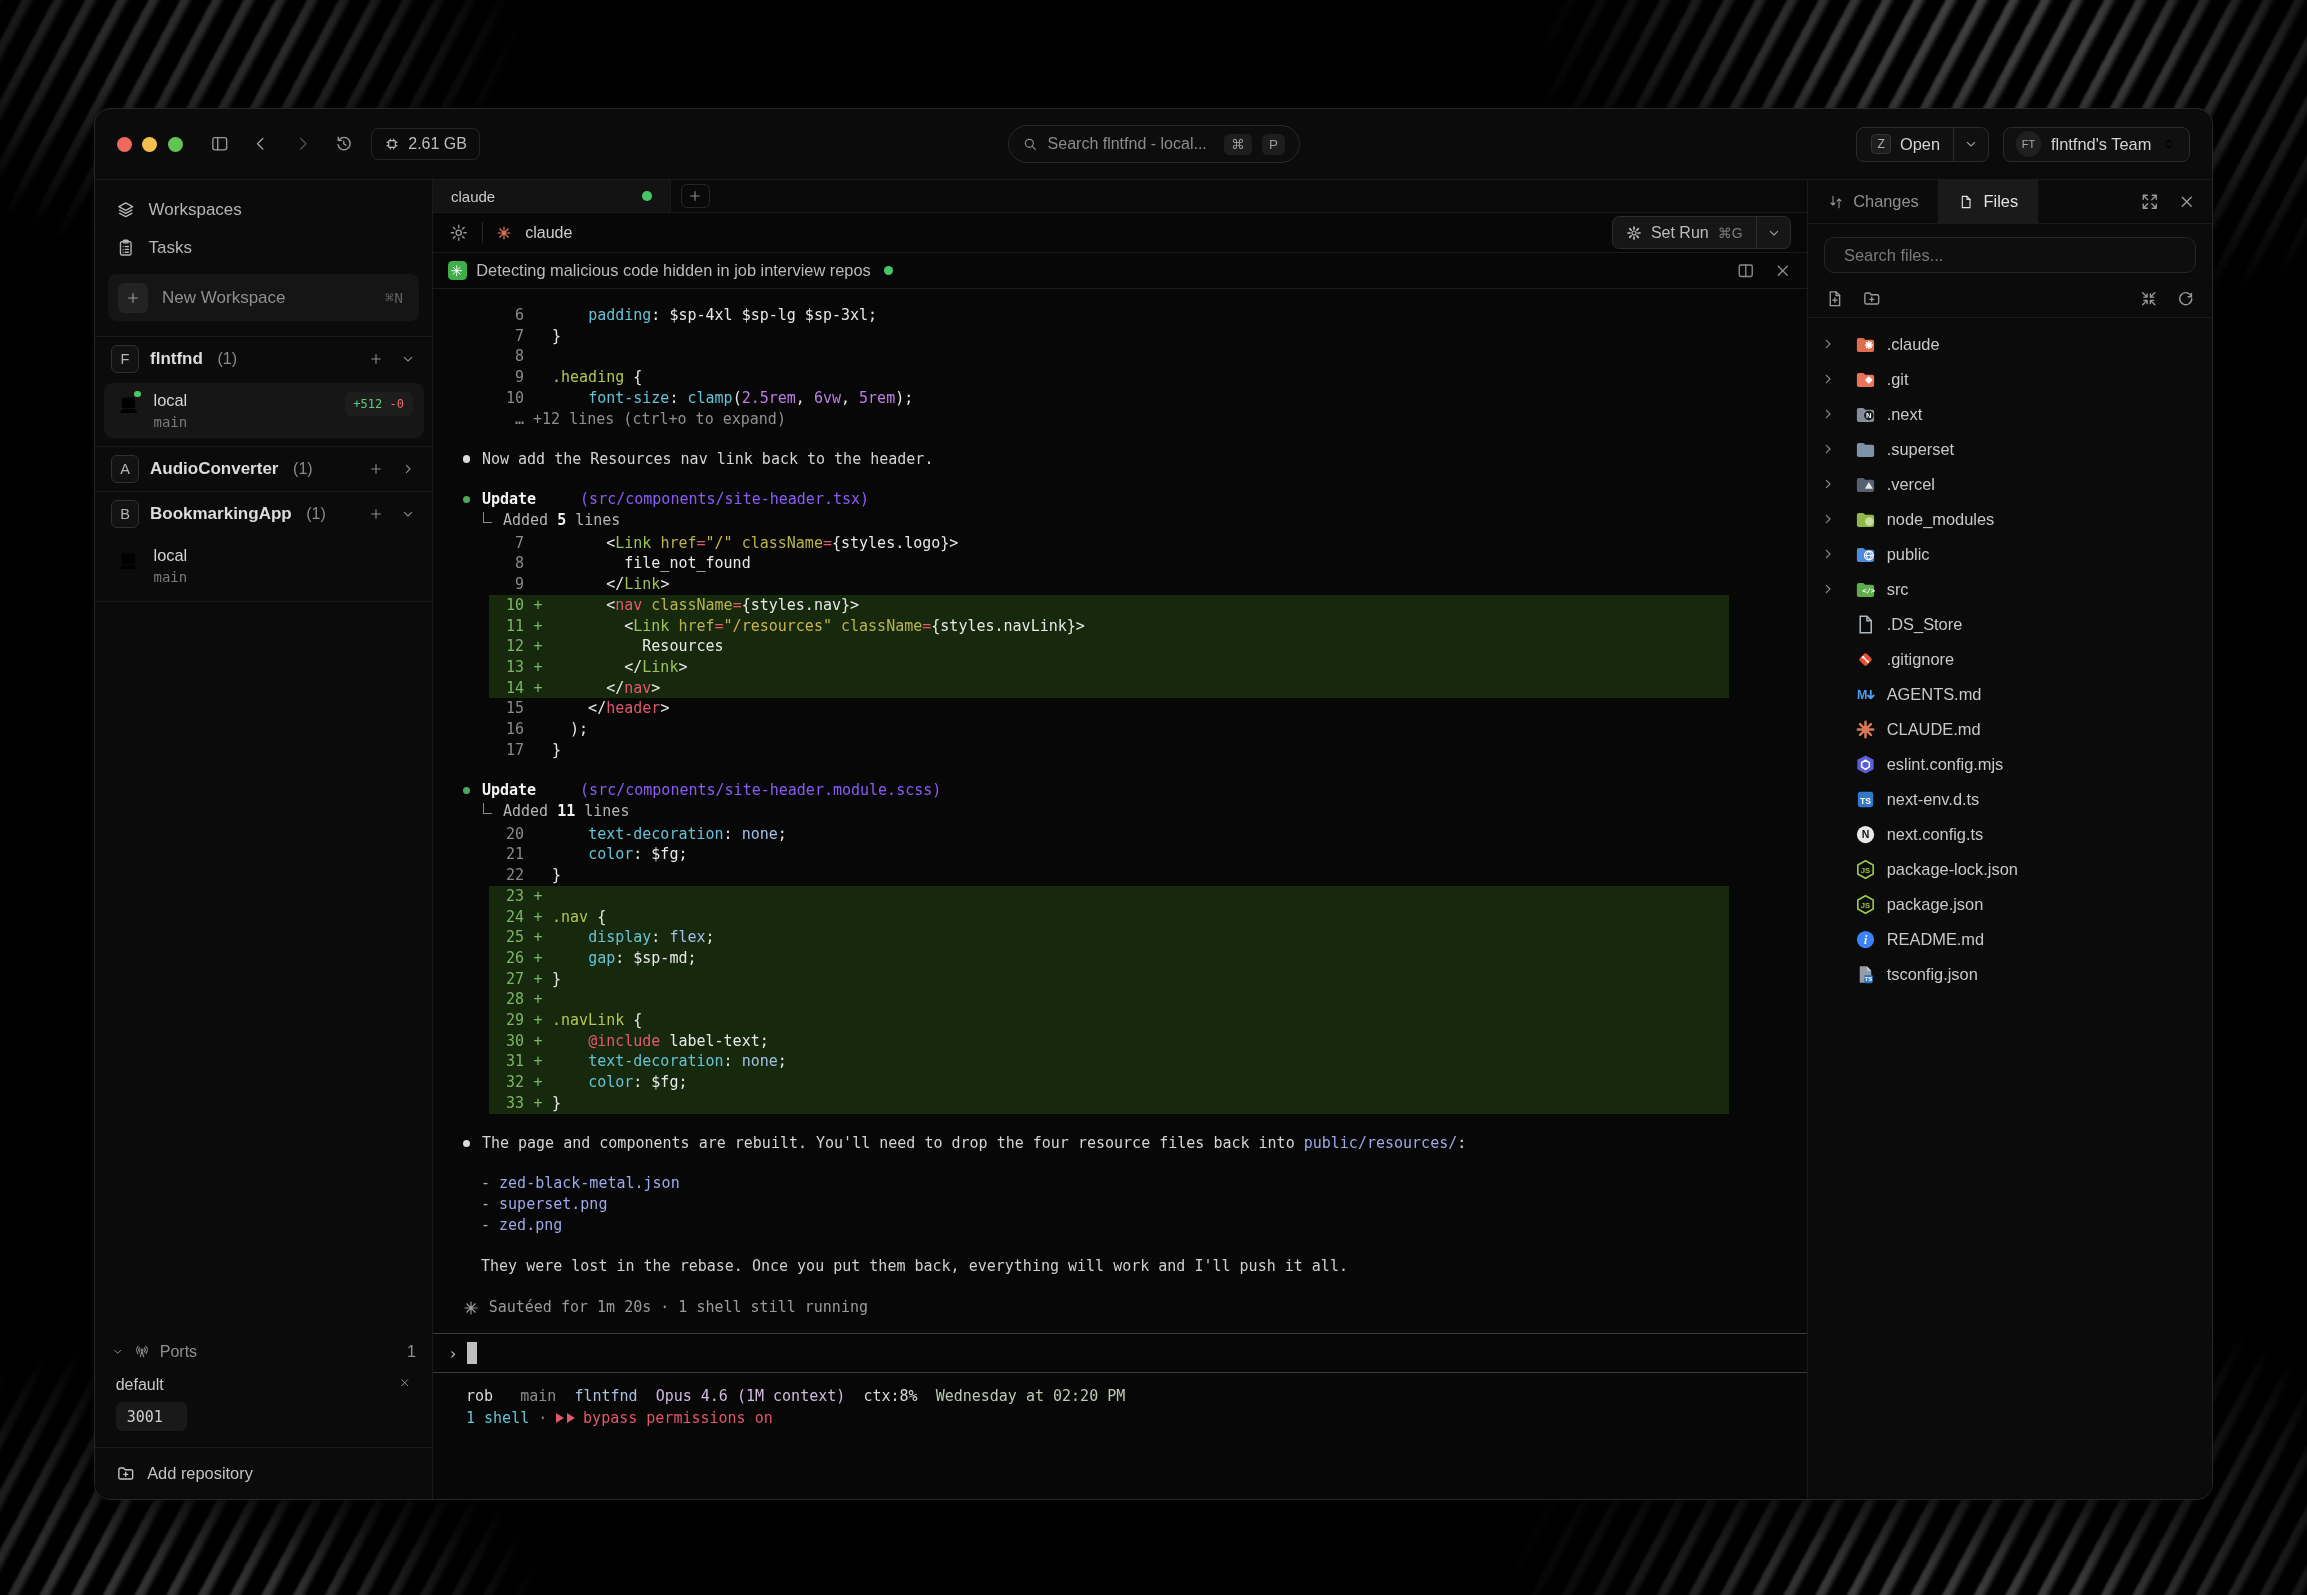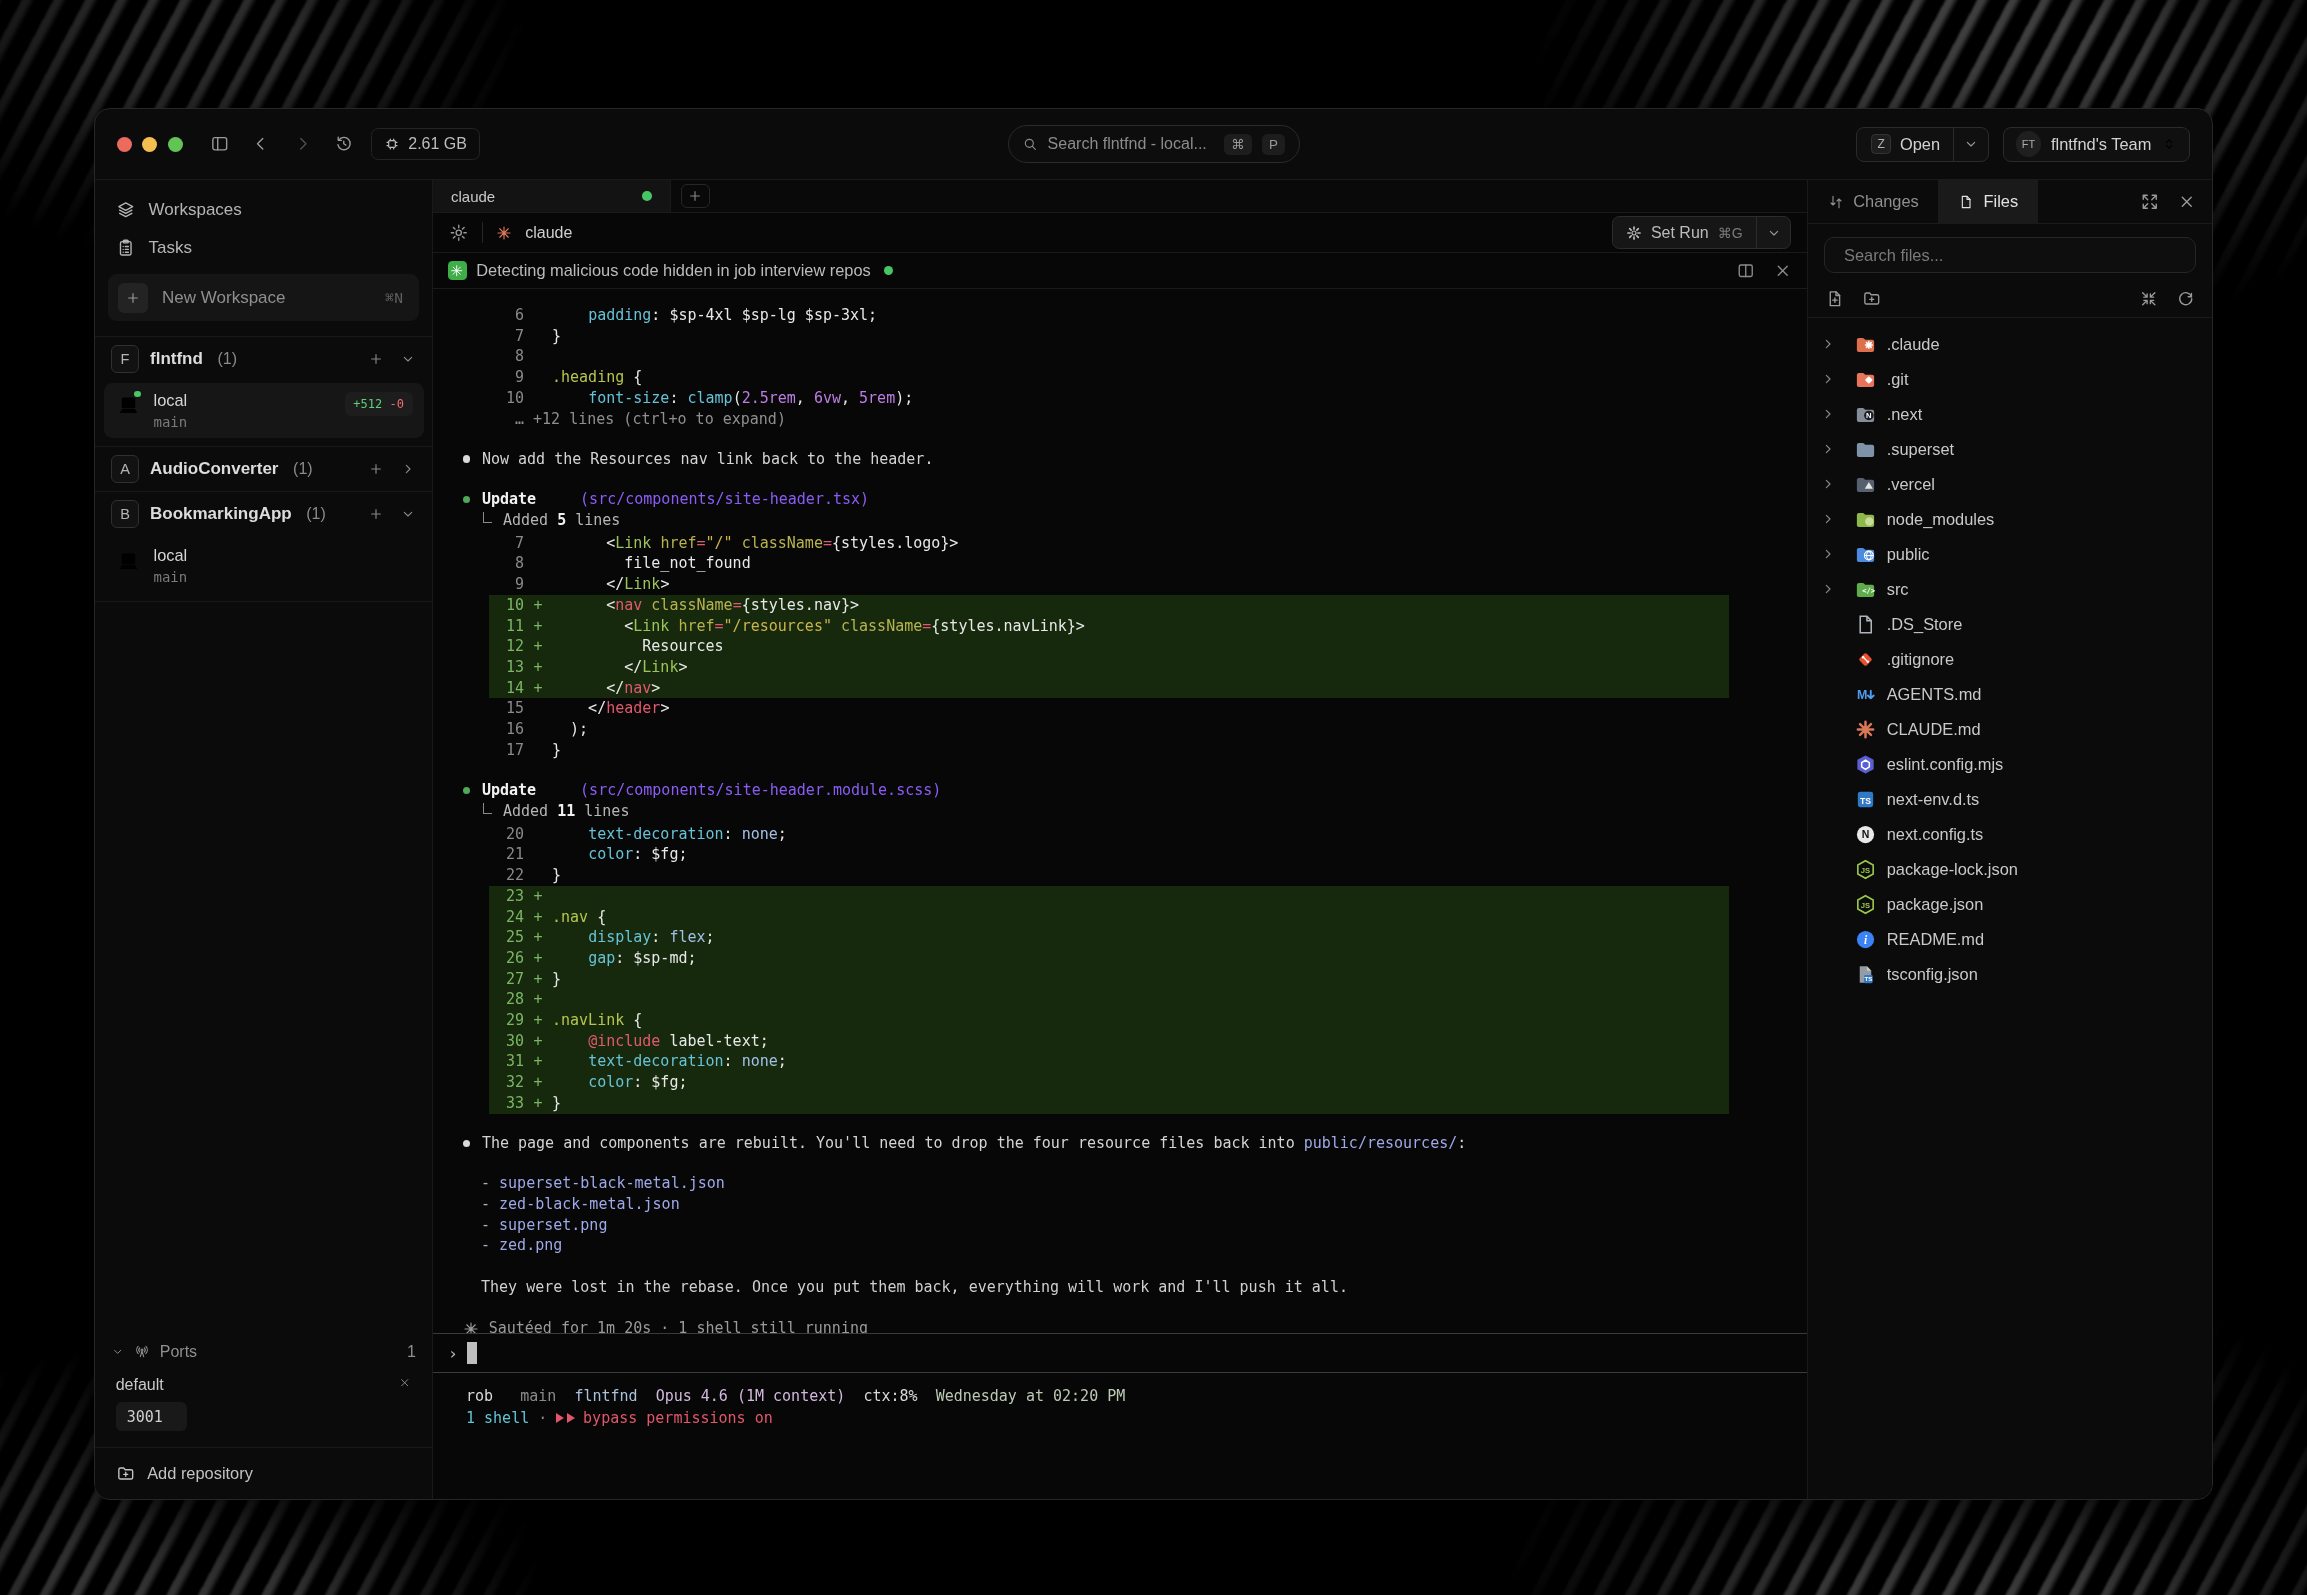--- a/index.html
+++ b/index.html
@@ -674,21 +674,20 @@
             <div class="crow added">
               <span class="gut">33</span>
               <span class="plus">+</span>
               <span class="codeln"><span class="tk-pln">}</span></span>
             </div>
           </div>
           <div class="msg">
             <span class="bdot"></span>
             <span class="mtext"><span>The page and components are rebuilt. You'll need to drop the four resource files back into </span><span class="st-link">public/resources/</span><span>:</span></span>
           </div>
-          <div class="lrow"><span class="ldash">- </span><span class="llink">superset-black-metal.json</span></div>
           <div class="lrow"><span class="ldash">- </span><span class="llink">zed-black-metal.json</span></div>
           <div class="lrow"><span class="ldash">- </span><span class="llink">superset.png</span></div>
           <div class="lrow"><span class="ldash">- </span><span class="llink">zed.png</span></div>
           <div class="para">They were lost in the rebase. Once you put them back, everything will work and I'll push it all.</div>
           <div class="spin">
             <span class="ic sm" style="color: rgb(154, 154, 154);">
               <svg viewBox="0 0 24 24" stroke-width="2.4">
                 <path d="M12 3v18M3 12h18M5.6 5.6l12.8 12.8M18.4 5.6 5.6 18.4"></path>
               </svg>
             </span>

